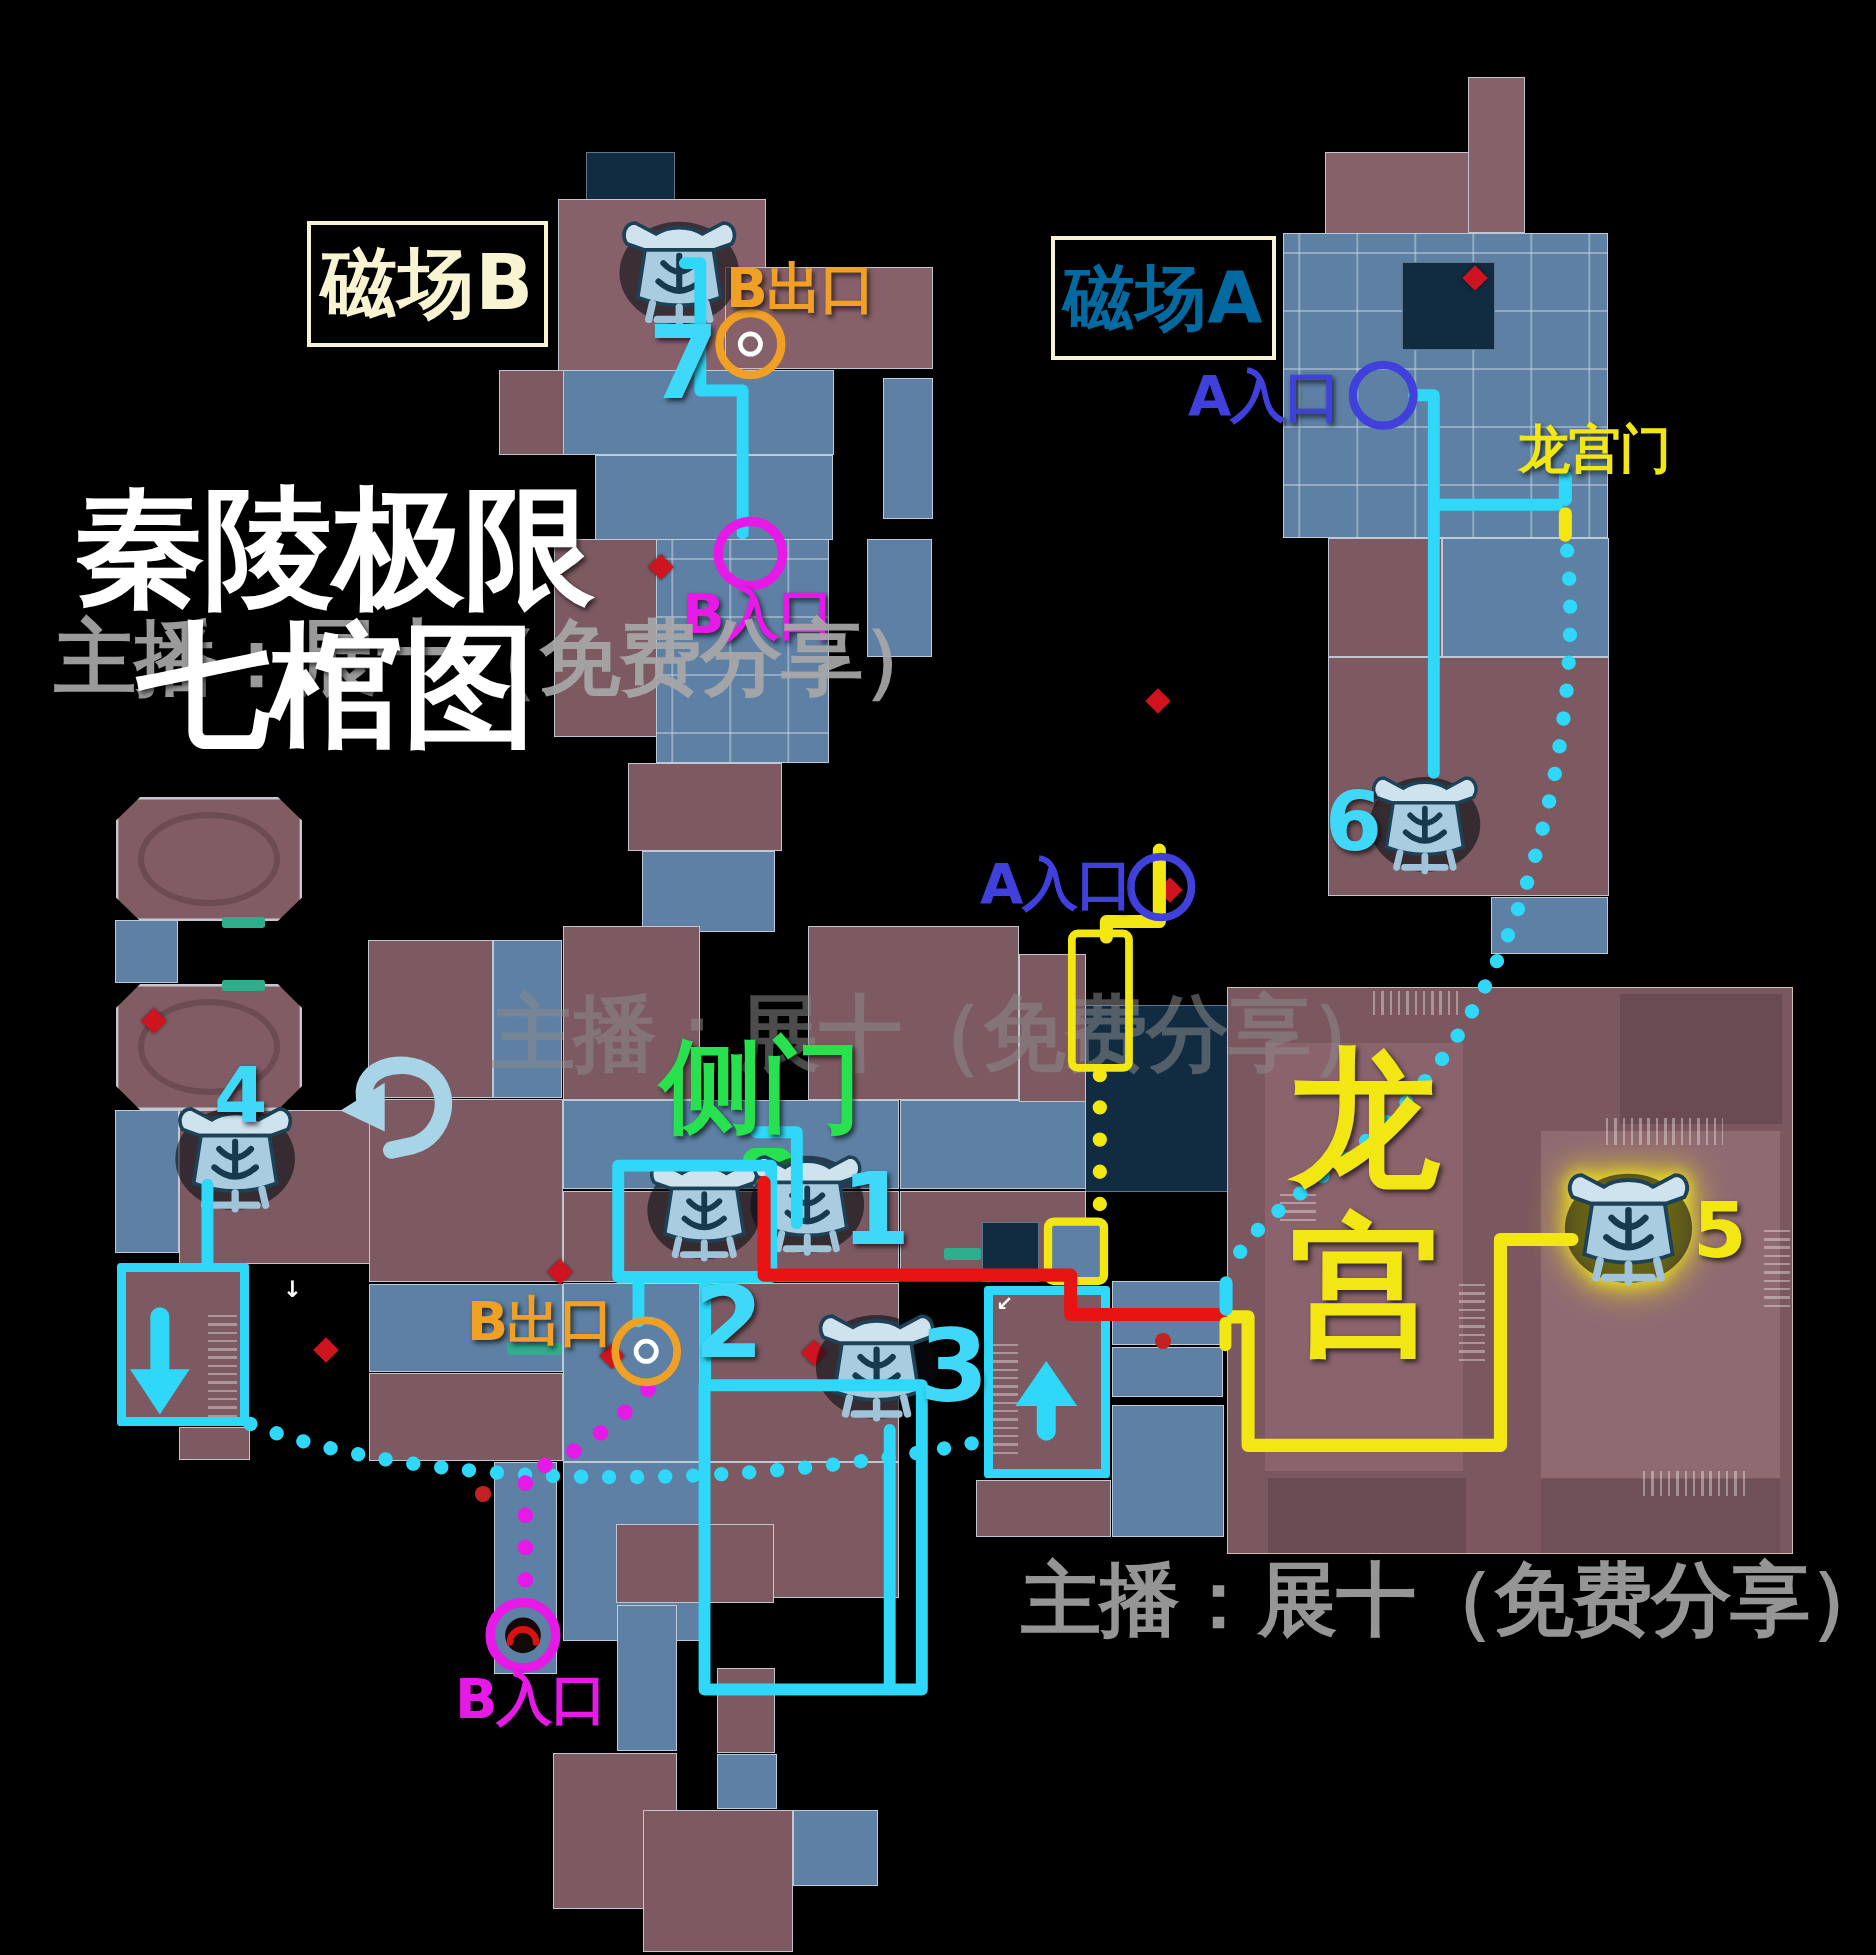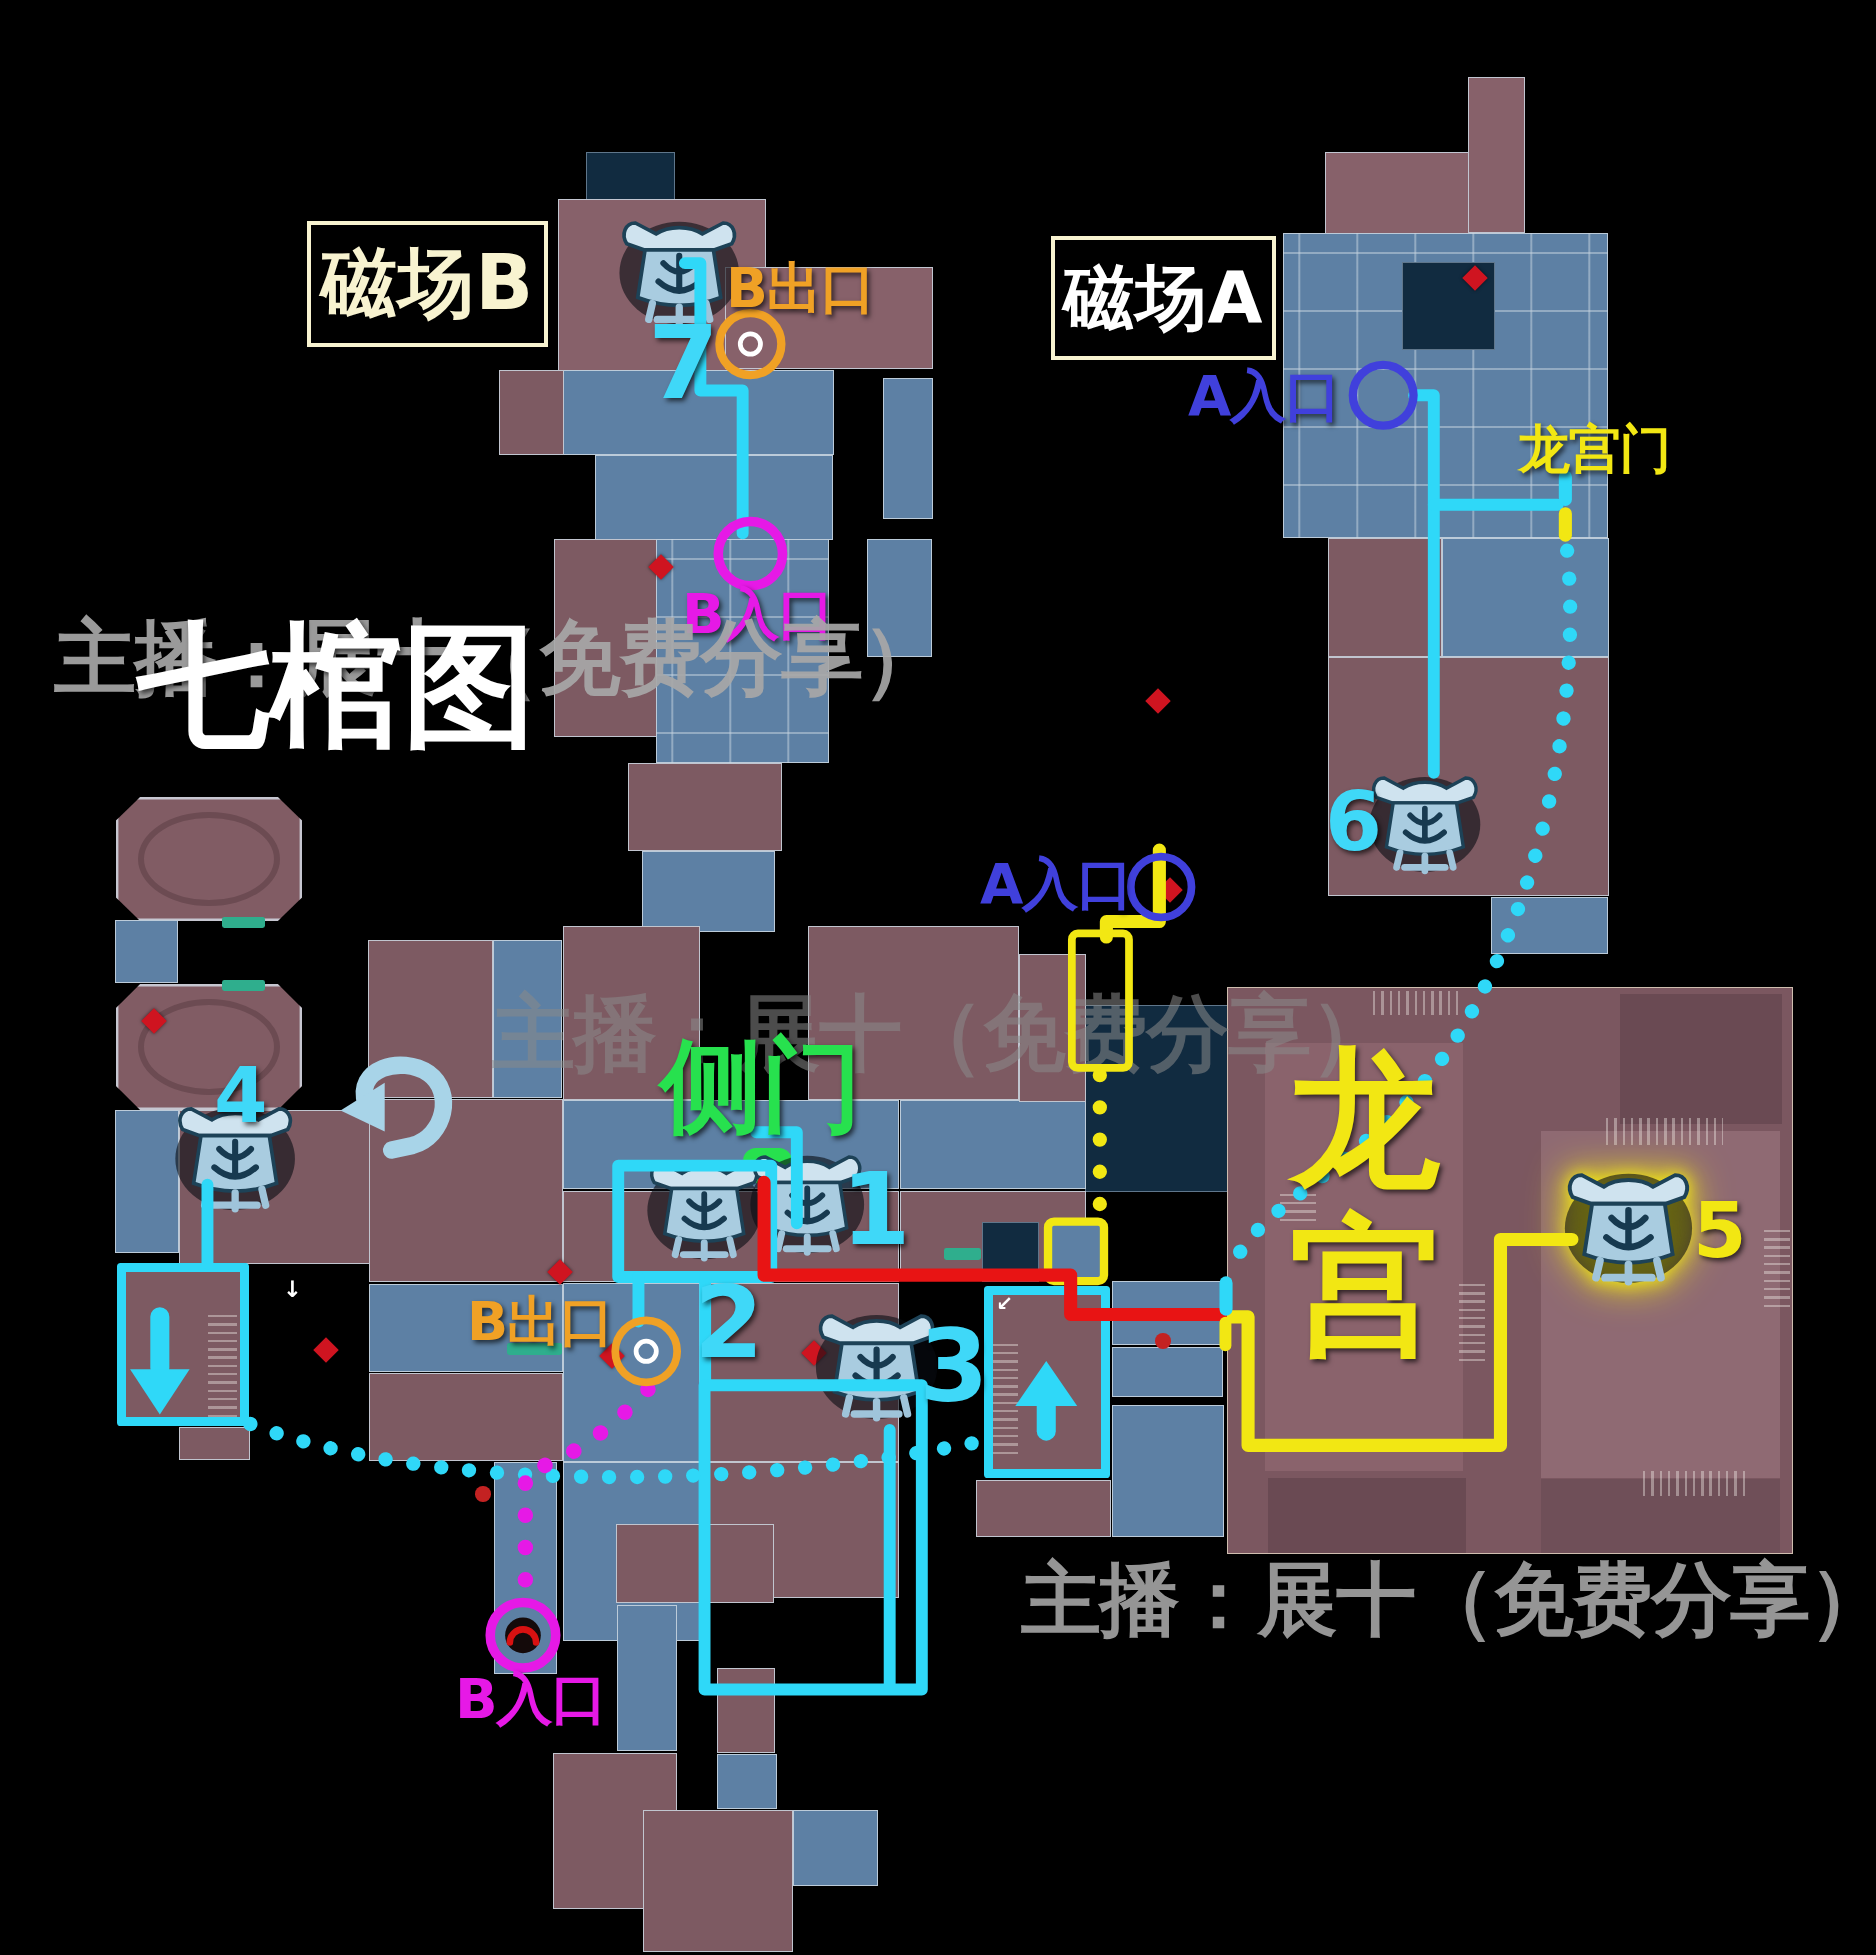--- a/index.html
+++ b/index.html
@@ -220,23 +220,24 @@
       <div class="lbl shadow" style="left: 214px; top: 1057px; font-size: 77px; color: rgb(63, 216, 248);">4</div>
       <div class="lbl shadow" style="left: 841px; top: 1159px; font-size: 100px; color: rgb(63, 216, 248);">1</div>
       <div class="lbl shadow" style="left: 694px; top: 1272px; font-size: 100px; color: rgb(63, 216, 248);">2</div>
       <div class="lbl shadow" style="left: 919px; top: 1316px; font-size: 100px; color: rgb(63, 216, 248);">3</div>
       <div class="lbl shadow" style="left: 1693px; top: 1192px; font-size: 77px; color: rgb(242, 231, 19);">5</div>
       <div class="lbl " style="left: 283px; top: 1278px; font-size: 22.6px; color: rgb(255, 255, 255);">↓</div>
       <div class="lbl " style="left: 996px; top: 1293px; font-size: 20px; color: rgb(255, 255, 255);">↙</div>
       <div class="boxlbl" style="left: 307px; top: 221px; width: 233px; height: 118px; border: 4.8px solid rgb(248, 243, 208); font-size: 76px; color: rgb(248, 243, 208); z-index: 25; position: absolute;">
         <span>磁场B</span>
       </div>
-      <div class="boxlbl" style="left: 1051px; top: 236px; width: 217px; height: 116px; border: 4.8px solid rgb(248, 243, 208); font-size: 71px; color: #ffffff; z-index: 25; position: absolute;">
+      <div class="boxlbl" style="left: 1051px; top: 236px; width: 217px; height: 116px; border: 4.8px solid rgb(248, 243, 208); font-size: 71px; color: #0369a1; z-index: 25; position: absolute;">
         <span>磁场A</span>
       </div>
     </div>
   <div id="chrome">
       <div class="lbl wm" style="left: 54px; top: 616px; font-size: 82px; color: rgb(168, 168, 168);">主播：展十（免费分享）</div>
+      <div class="lbl shadow" style="left: 74px; top: 481px; font-size: 131px; color: rgb(255, 255, 255);">秦陵极限</div>
       <div class="lbl shadow" style="left: 137px; top: 618px; font-size: 134px; color: rgb(255, 255, 255);">七棺图</div>
       <div class="lbl wm" style="left: 1021px; top: 1559px; font-size: 80px; color: rgb(162, 162, 162);">主播：展十（免费分享）</div>
     </div>
 </div>
 
 
 </body></html>

